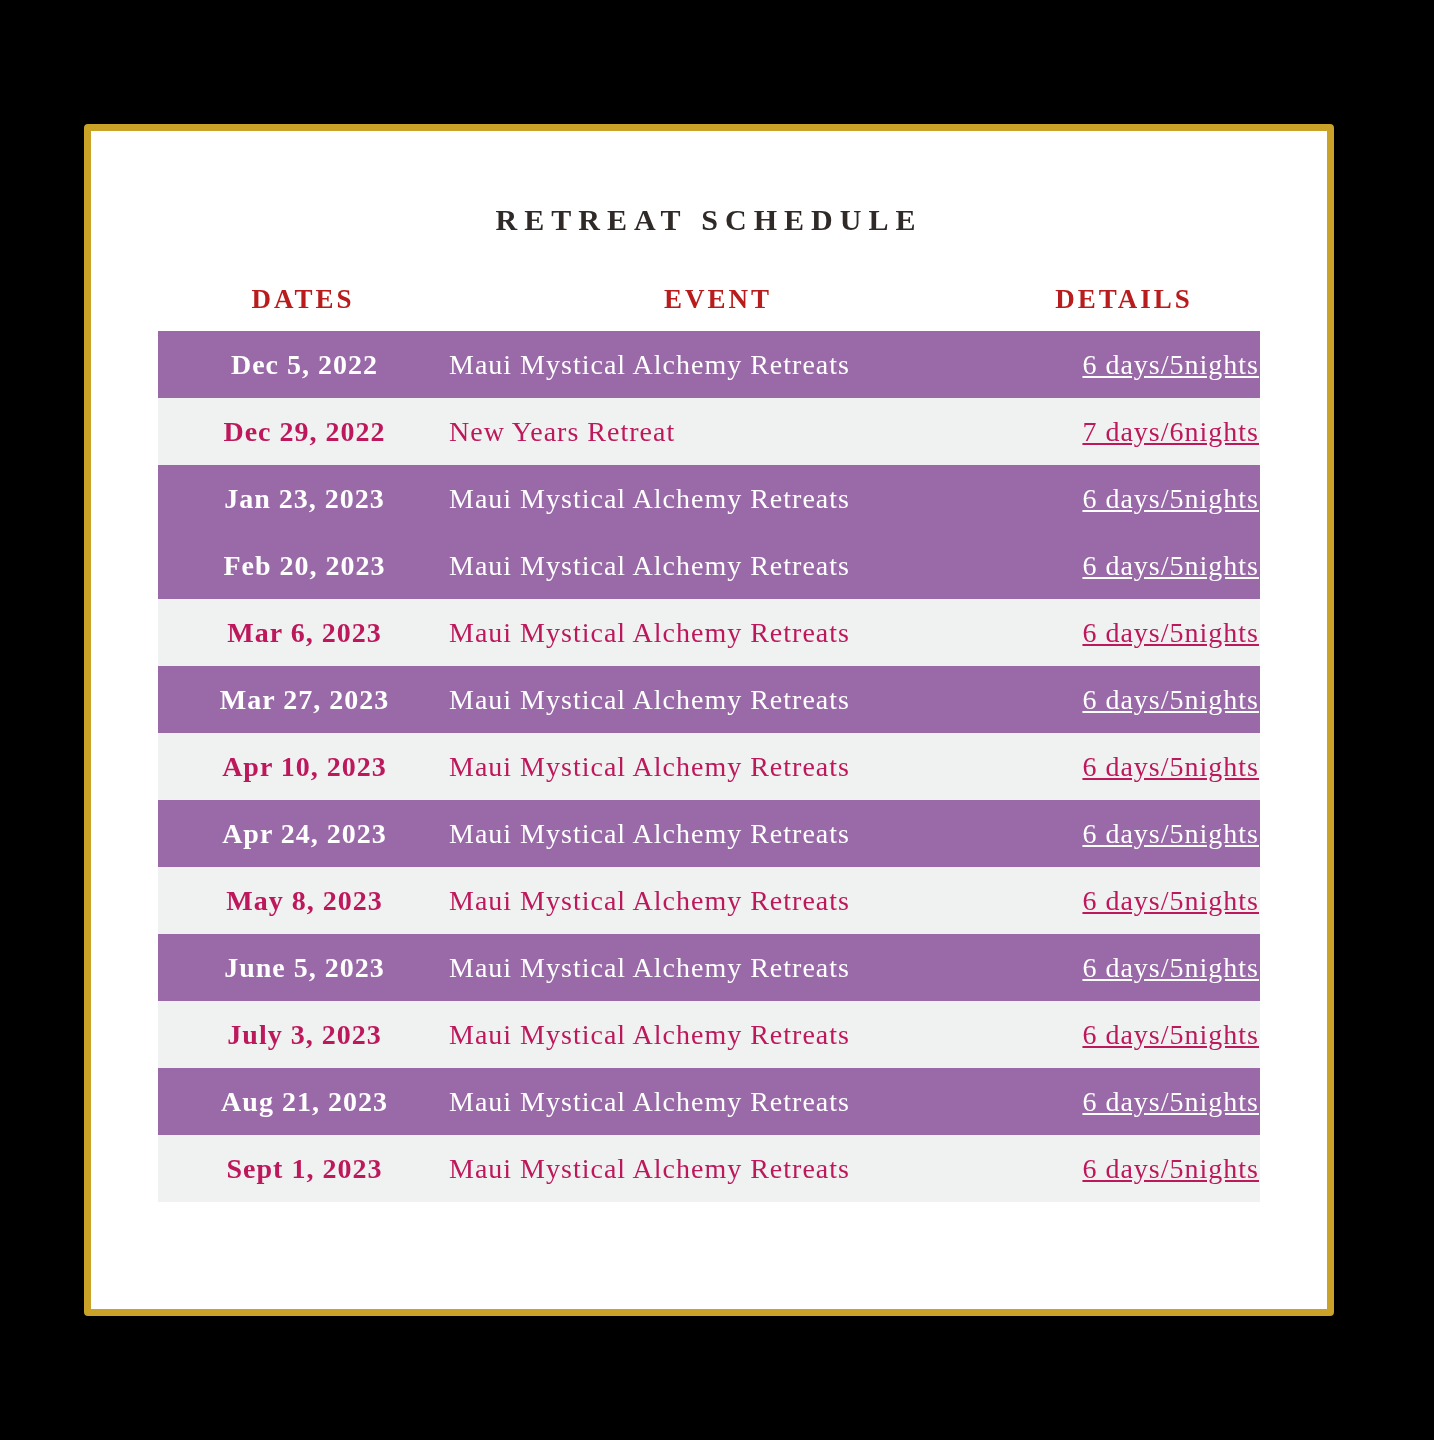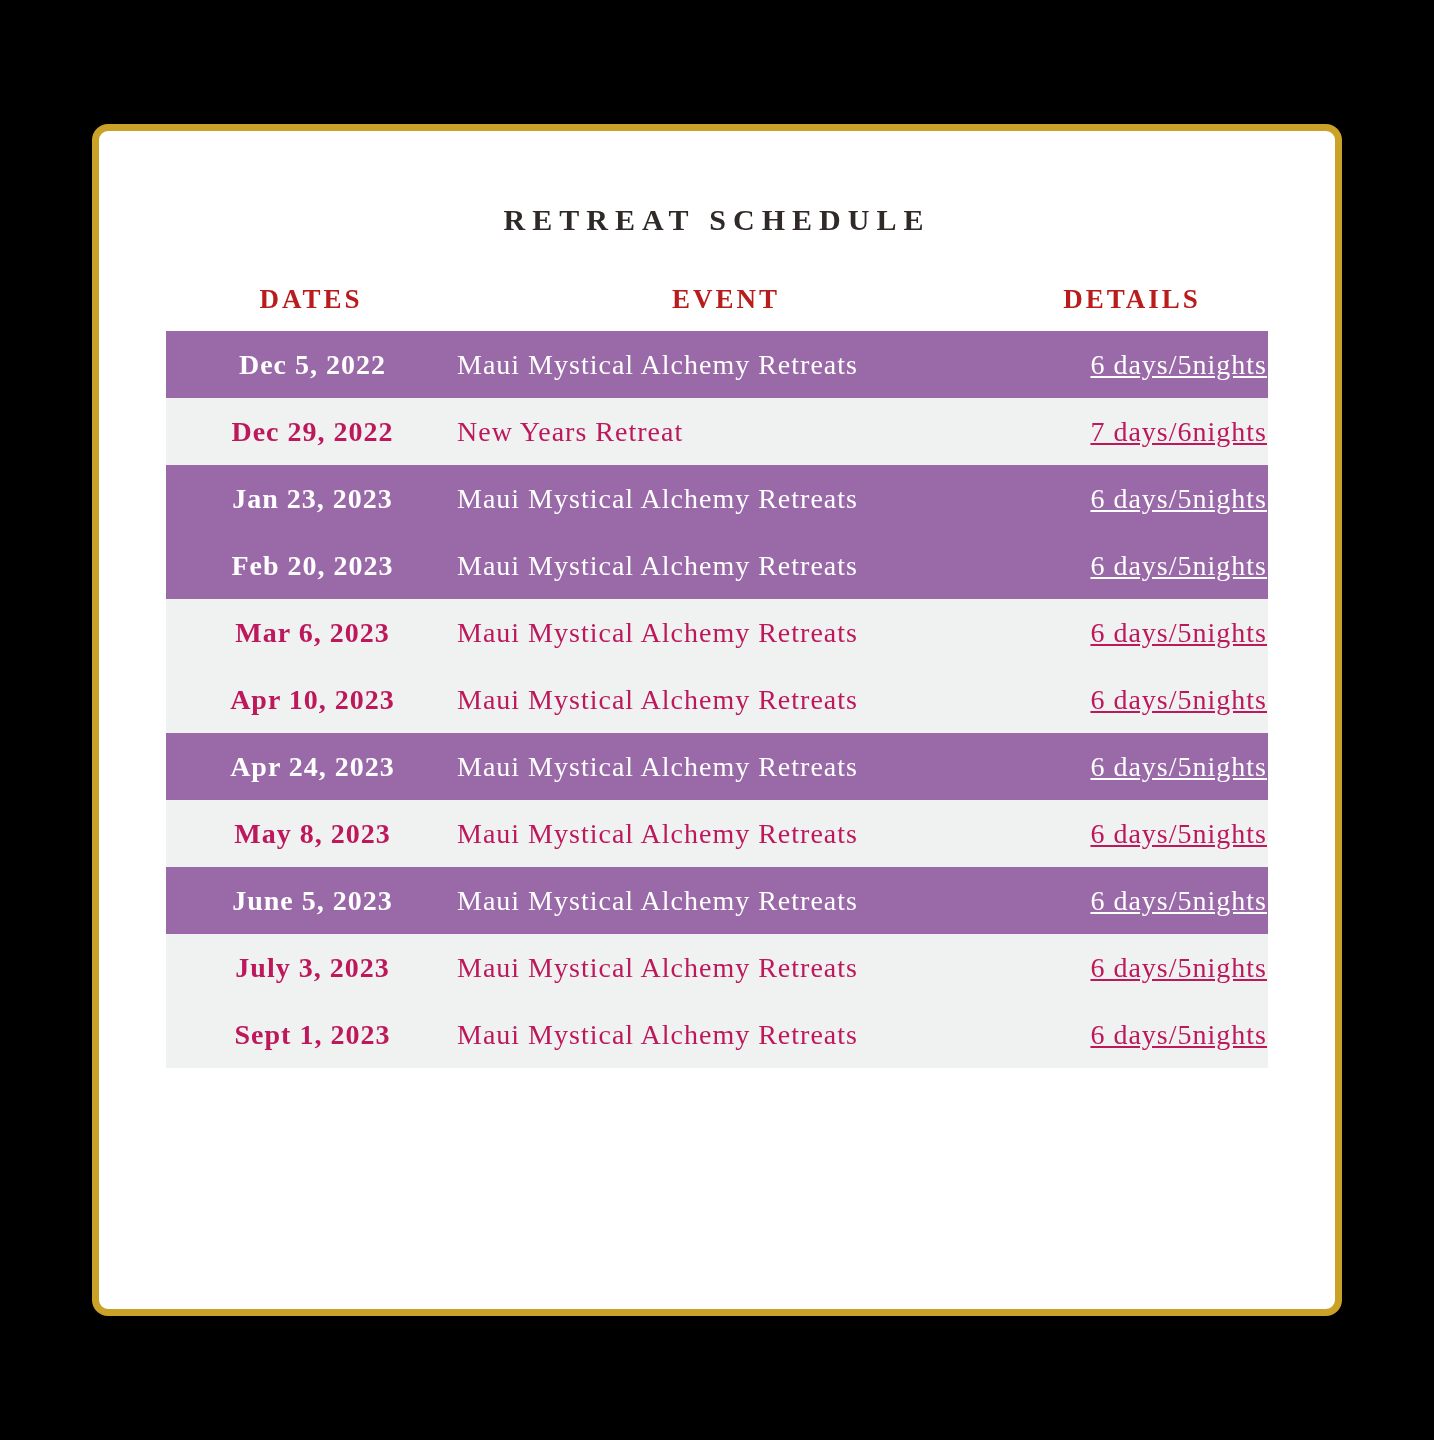--- a/index.html
+++ b/index.html
@@ -8,27 +8,27 @@
   }
   body {
     width: 1434px;
     height: 1440px;
     background: #000000;
     font-family: "Liberation Serif", serif;
     overflow: hidden;
   }
   .card {
     position: absolute;
-    left: 92px;
+    left: 84px;
     top: 124px;
     width: 1250px;
     height: 1192px;
     background: #ffffff;
     border: 7px solid #c9a227;
-    border-radius: 16px;
+    border-radius: 4px;
     box-sizing: border-box;
     box-shadow: 6px 8px 10px rgba(0,0,0,0.45);
   }
   .title {
     text-align: center;
     margin-top: 72px;
     font-size: 30px;
     font-weight: bold;
     letter-spacing: 7px;
     color: #2f2a28;
@@ -118,20 +118,25 @@
         <tr class="row-alt">
           <td class="cell-dates">Feb 20, 2023</td>
           <td class="cell-event">Maui Mystical Alchemy Retreats</td>
           <td class="cell-details">6 days/5nights</td>
         </tr>
         <tr class="row-plain">
           <td class="cell-dates">Mar 6, 2023</td>
           <td class="cell-event">Maui Mystical Alchemy Retreats</td>
           <td class="cell-details">6 days/5nights</td>
         </tr>
+        <tr class="row-alt">
+          <td class="cell-dates">Mar 27, 2023</td>
+          <td class="cell-event">Maui Mystical Alchemy Retreats</td>
+          <td class="cell-details">6 days/5nights</td>
+        </tr>
         <tr class="row-plain">
           <td class="cell-dates">Apr 10, 2023</td>
           <td class="cell-event">Maui Mystical Alchemy Retreats</td>
           <td class="cell-details">6 days/5nights</td>
         </tr>
         <tr class="row-alt">
           <td class="cell-dates">Apr 24, 2023</td>
           <td class="cell-event">Maui Mystical Alchemy Retreats</td>
           <td class="cell-details">6 days/5nights</td>
         </tr>
@@ -143,20 +148,25 @@
         <tr class="row-alt">
           <td class="cell-dates">June 5, 2023</td>
           <td class="cell-event">Maui Mystical Alchemy Retreats</td>
           <td class="cell-details">6 days/5nights</td>
         </tr>
         <tr class="row-plain">
           <td class="cell-dates">July 3, 2023</td>
           <td class="cell-event">Maui Mystical Alchemy Retreats</td>
           <td class="cell-details">6 days/5nights</td>
         </tr>
+        <tr class="row-alt">
+          <td class="cell-dates">Aug 21, 2023</td>
+          <td class="cell-event">Maui Mystical Alchemy Retreats</td>
+          <td class="cell-details">6 days/5nights</td>
+        </tr>
         <tr class="row-plain">
           <td class="cell-dates">Sept 1, 2023</td>
           <td class="cell-event">Maui Mystical Alchemy Retreats</td>
           <td class="cell-details">6 days/5nights</td>
         </tr>
       </tbody>
   </table>
 </div>
 
 </body></html>

